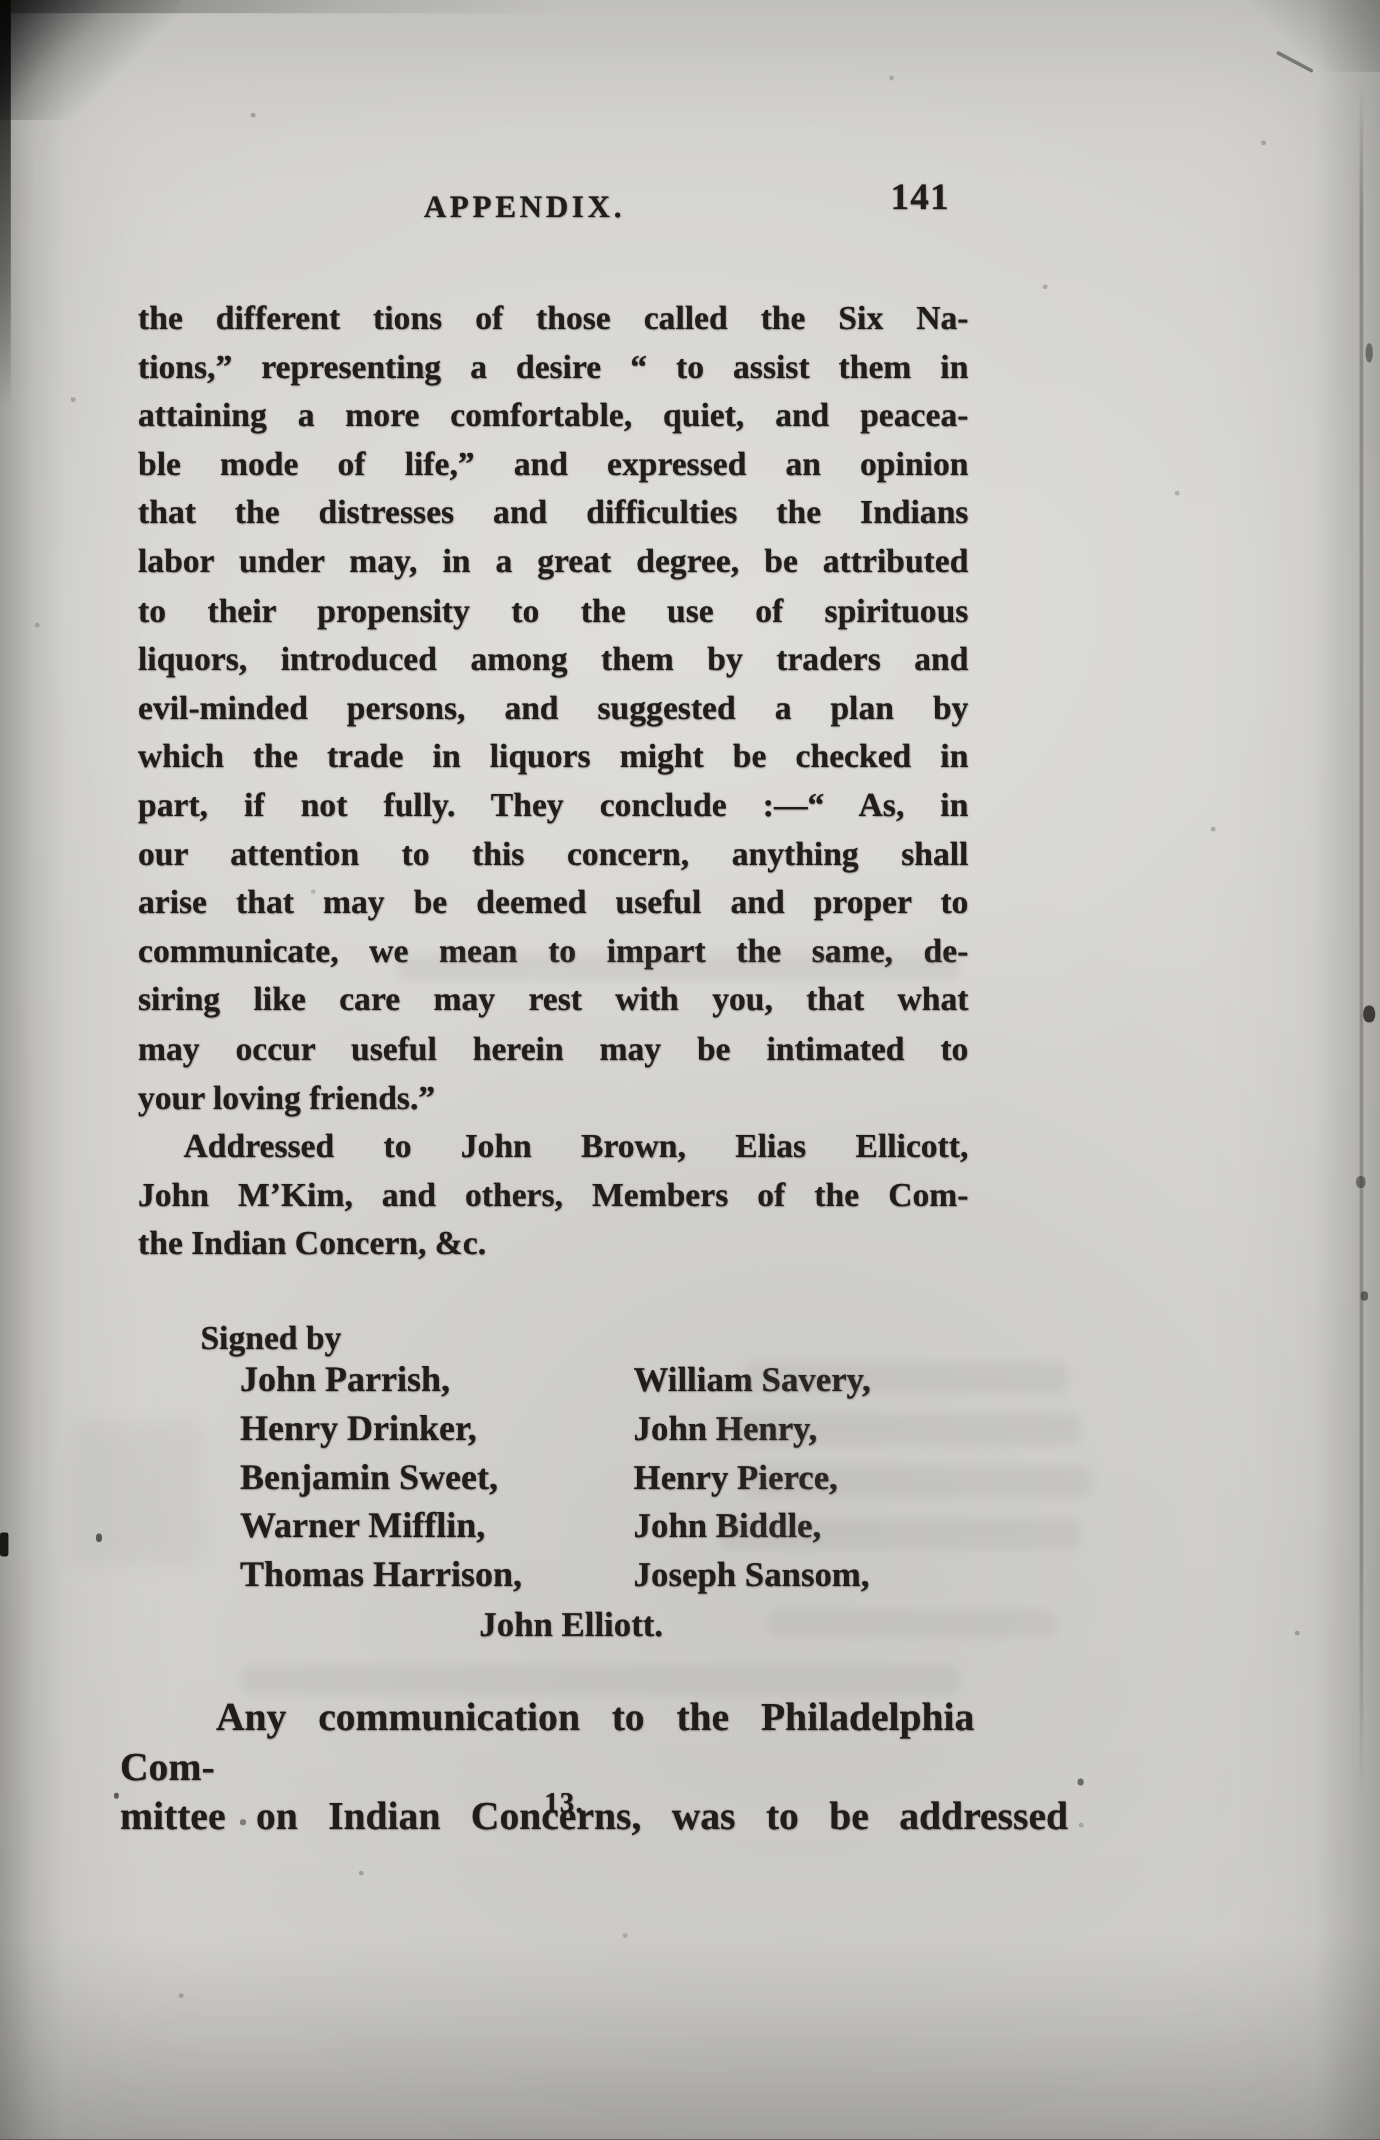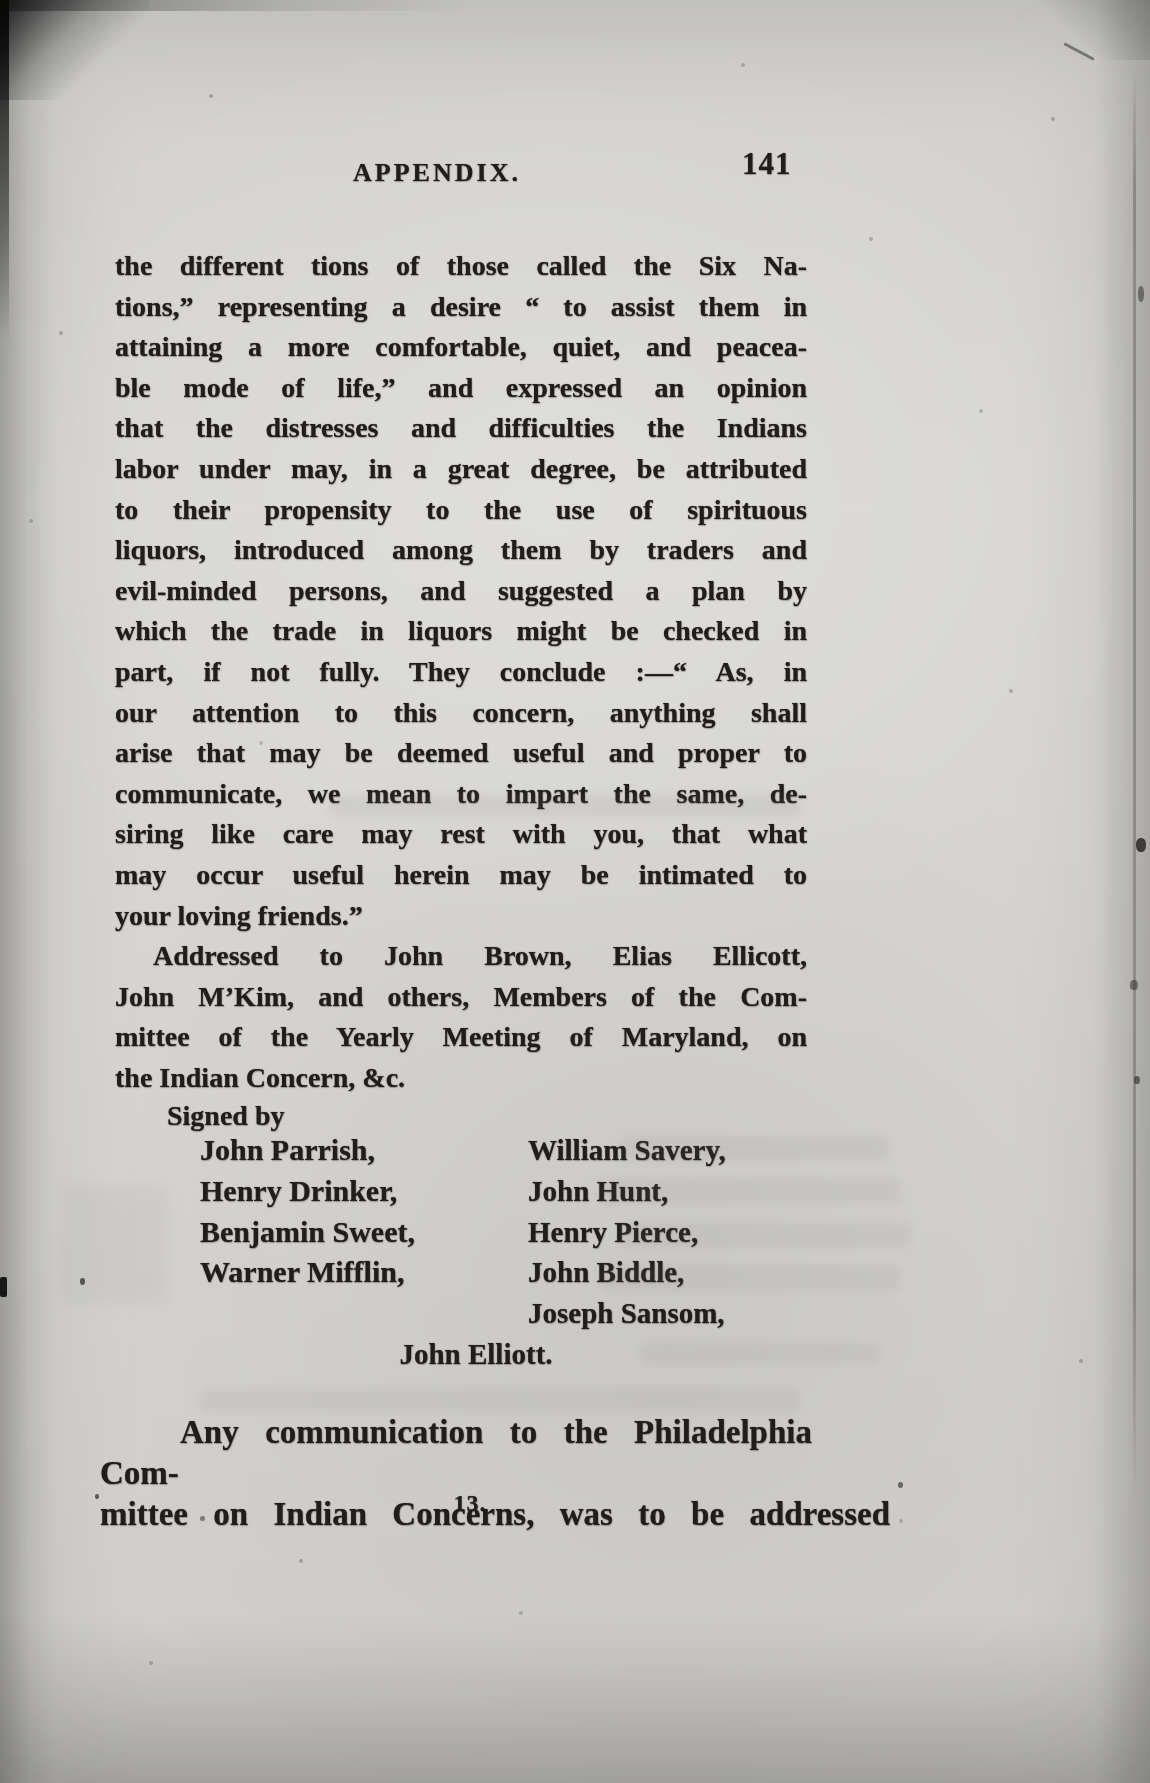--- a/index.html
+++ b/index.html
@@ -90,36 +90,36 @@
     <span class="ln jl">arise that may be deemed useful and proper to</span>
     <span class="ln jl">communicate, we mean to impart the same, de-</span>
     <span class="ln jl">siring like care may rest with you, that what</span>
     <span class="ln jl">may occur useful herein may be intimated to</span>
     <span class="ln">your loving friends.”</span>
   </div>
 
   <div class="txt p2">
     <span class="ln jl first">Addressed to John Brown, Elias Ellicott,</span>
     <span class="ln jl">John M’Kim, and others, Members of the Com-</span>
-    <span class="ln jl">mittee of the Yearly Meeting of Maryland, on</span>
     <span class="ln">the Indian Concern, &amp;c.</span>
   </div>
 
   <div class="txt signed">Signed by</div>
 
   <div class="txt col-left">
     <span class="ln">John Parrish,</span>
     <span class="ln">Henry Drinker,</span>
     <span class="ln">Benjamin Sweet,</span>
     <span class="ln">Warner Mifflin,</span>
+    <span class="ln">Thomas Harrison,</span>
   </div>
 
   <div class="txt col-right">
     <span class="ln">William Savery,</span>
-    <span class="ln">John Hunt,</span>
+    <span class="ln">John Henry,</span>
     <span class="ln">Henry Pierce,</span>
     <span class="ln">John Biddle,</span>
     <span class="ln">Joseph Sansom,</span>
   </div>
 
   <div class="txt elliott">John Elliott.</div>
 
   <div class="txt p3">
     <span class="ln jl first">Any communication to the Philadelphia Com-</span>
     <span class="ln jl">mittee on Indian Concerns, was to be addressed</span>

